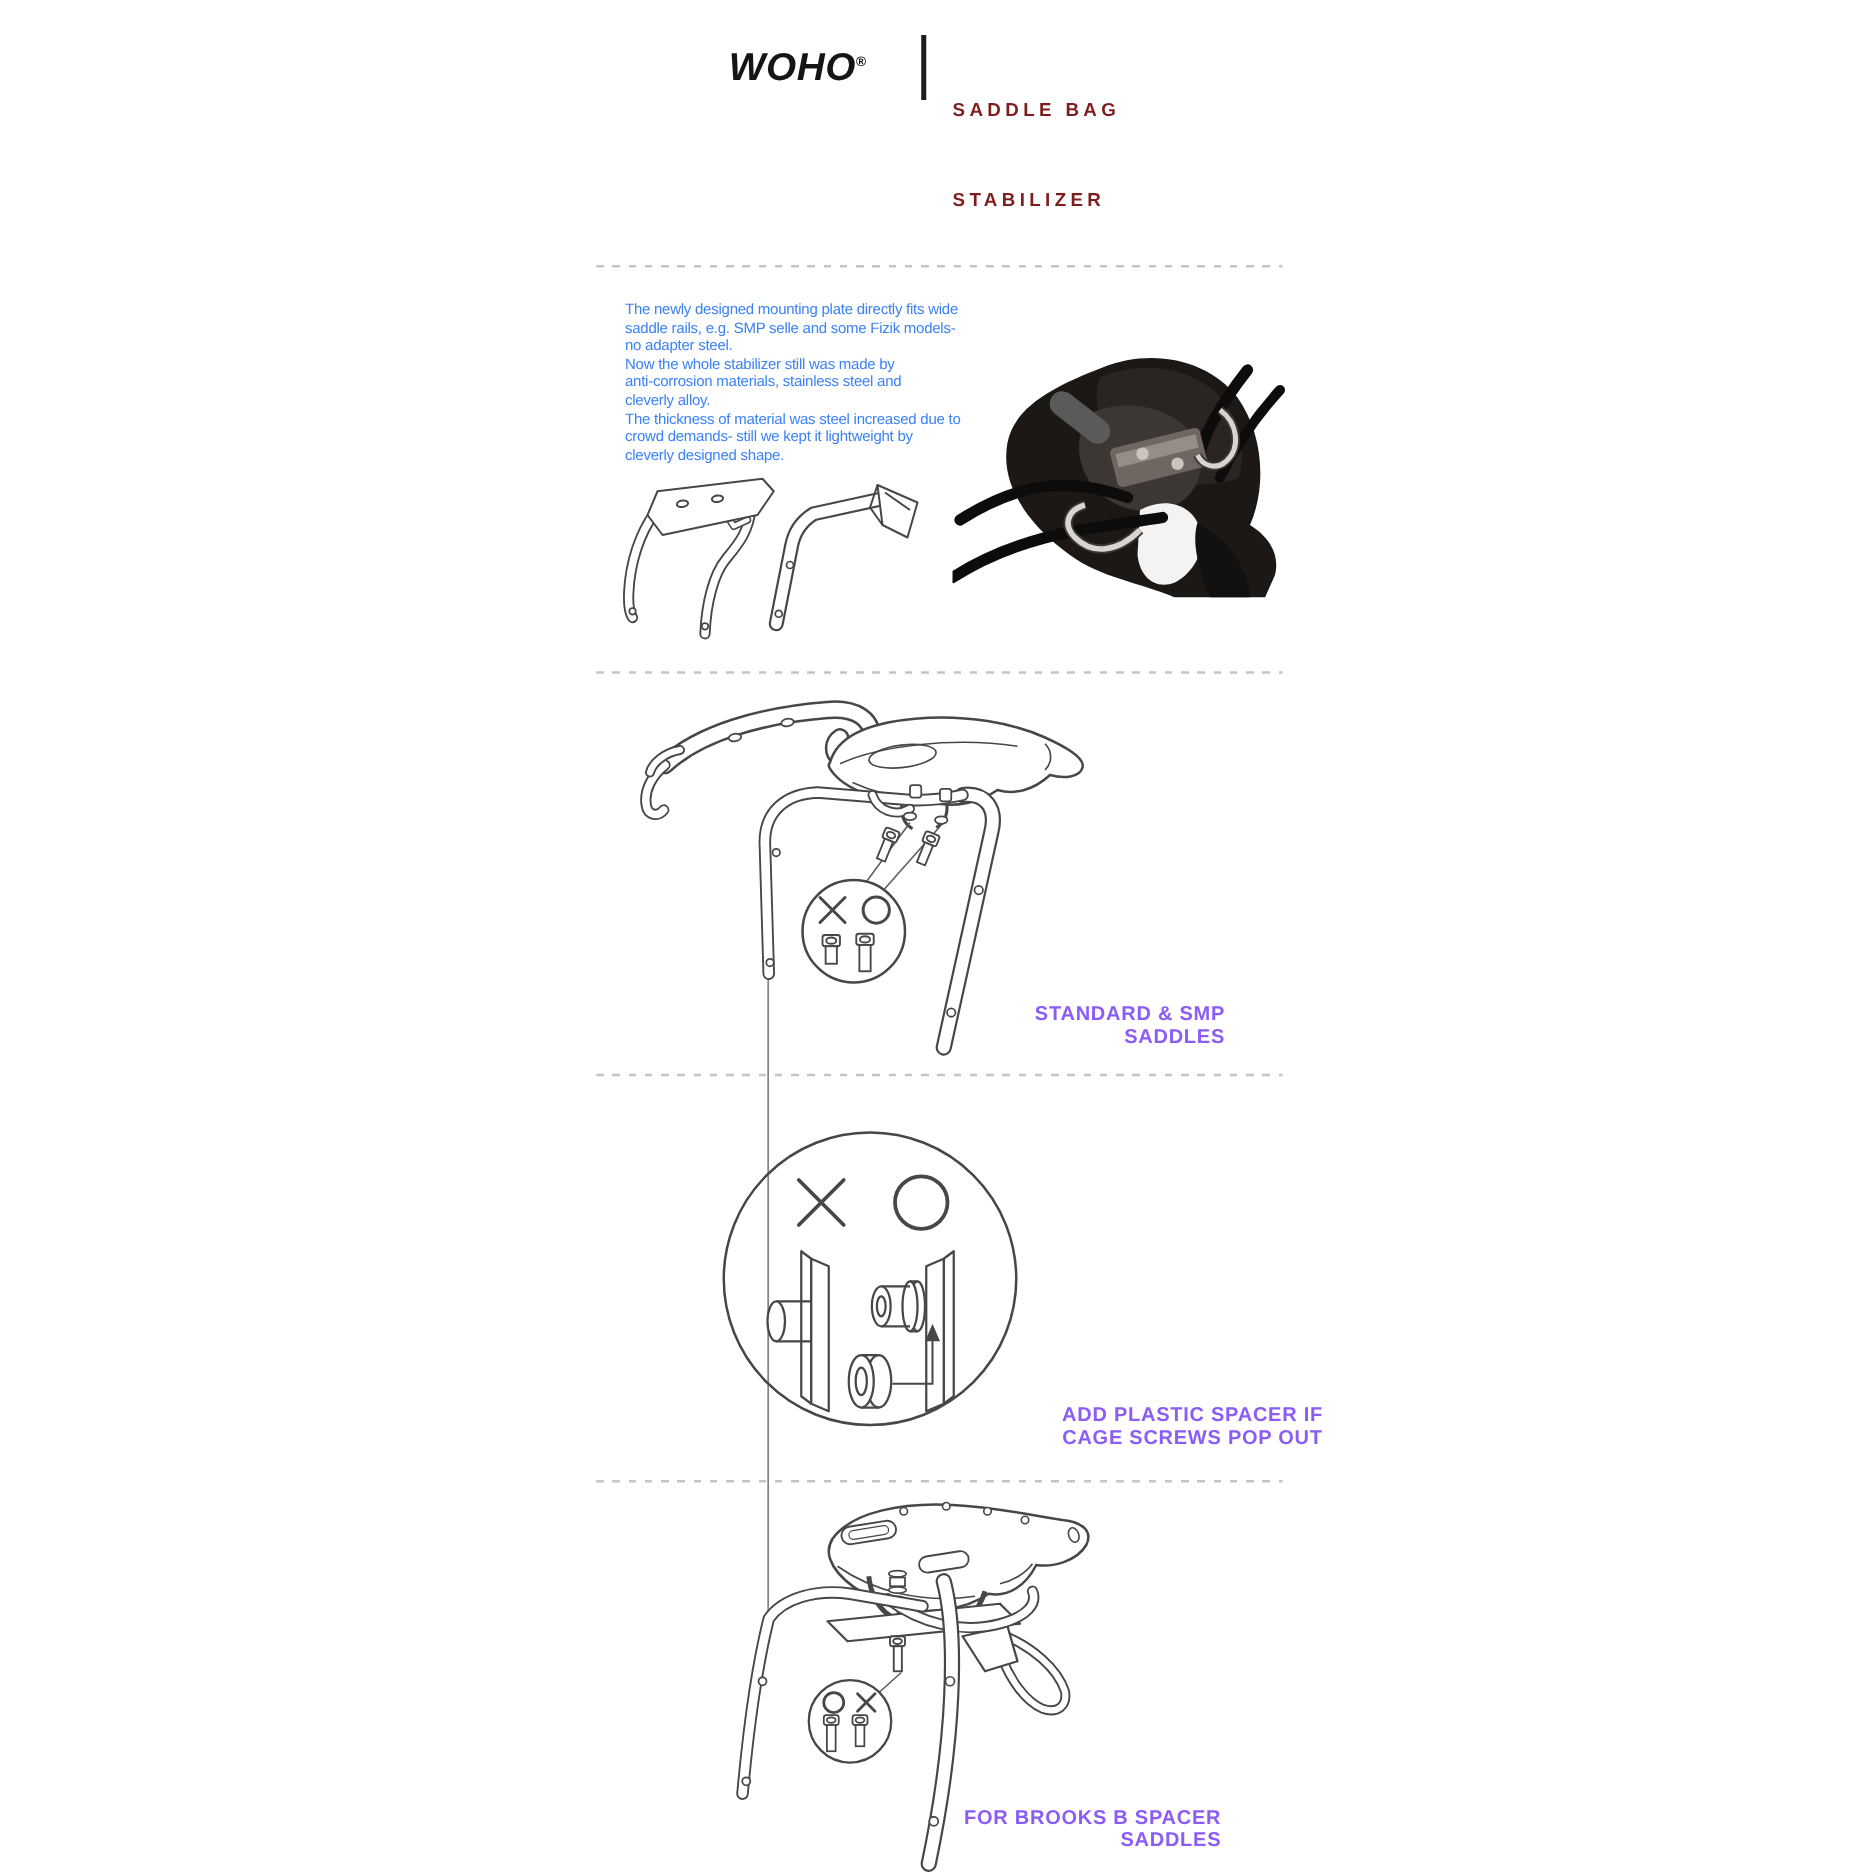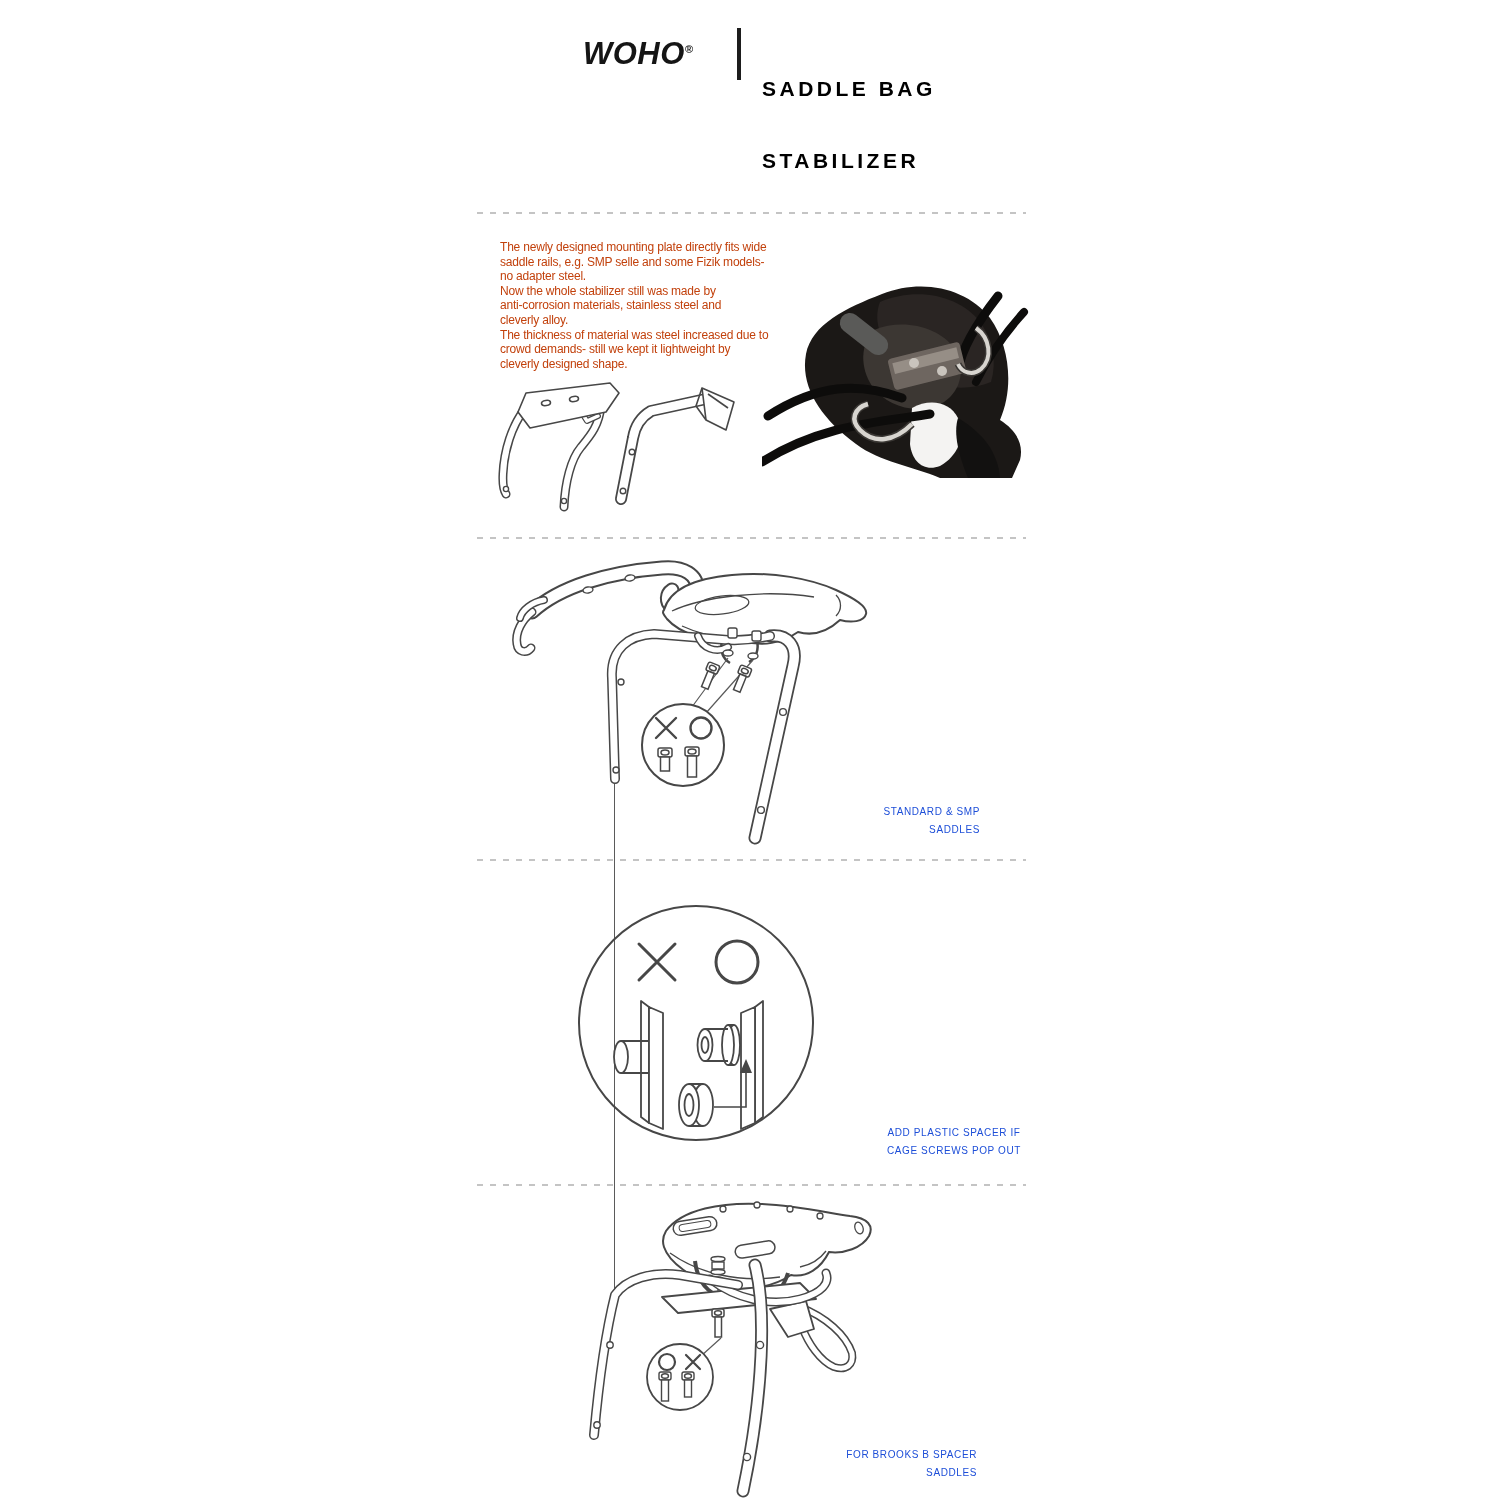--- a/index.html
+++ b/index.html
@@ -2,23 +2,23 @@
 <html><head>
 <meta charset="utf-8">
 <style>
   html,body{margin:0;padding:0;background:#fff;}
   body{width:1500px;height:1500px;position:relative;font-family:"Liberation Sans",sans-serif;overflow:hidden;}
   .abs{position:absolute;}
   .dash-divider{height:2px;background:repeating-linear-gradient(90deg,#c4c4c4 0 6px,transparent 6px 13px);z-index:1;}
   .logo{font-weight:900;font-style:italic;font-size:31px;color:#151515;transform:skewX(-12deg) scaleX(1.08);transform-origin:left bottom;letter-spacing:0.5px;}
   .logo sup{font-size:11px;font-style:normal;letter-spacing:0;}
   .hdr-bar{width:3.5px;background:#1d1d1d;}
-  .hdr-title{font-size:21px;font-weight:bold;color:#000000;letter-spacing:3.5px;line-height:24px;white-space:pre;}
-  .intro{font-size:12px;line-height:14.6px;color:#c2410c;letter-spacing:-0.2px;}
-  .diagram-label{font-size:10px;font-weight:normal;color:#1d4ed8;letter-spacing:0.6px;line-height:18px;white-space:pre-line;z-index:3;}
+  .hdr-title{font-size:15px;font-weight:bold;color:#7f1d1d;letter-spacing:3.5px;line-height:24px;white-space:pre;}
+  .intro{font-size:12px;line-height:14.6px;color:#3b82f6;letter-spacing:-0.2px;}
+  .diagram-label{font-size:16px;font-weight:bold;color:#8b5cf6;letter-spacing:0.6px;line-height:18px;white-space:pre-line;z-index:3;}
   .t-right{text-align:right;}
   .t-center{text-align:center;}
   svg{display:block;}
   .z1{z-index:2;}
   .vline{width:1.6px;background:#5a5a5a;z-index:1;}
 </style>
 </head>
 <body>
 
 <div class="abs" style="left:583px;top:36px;">

